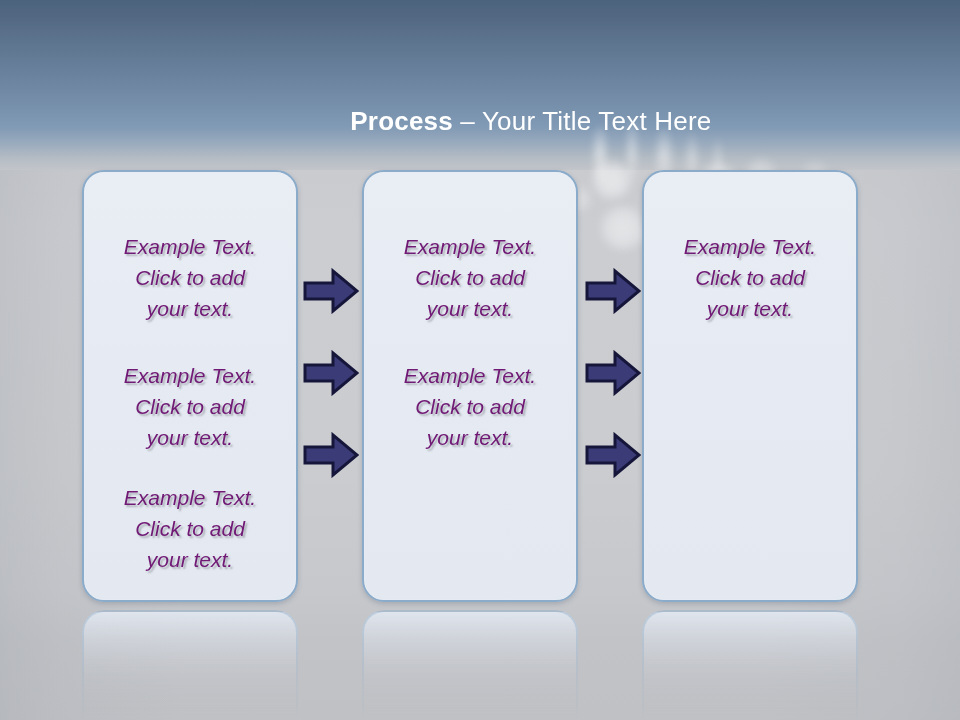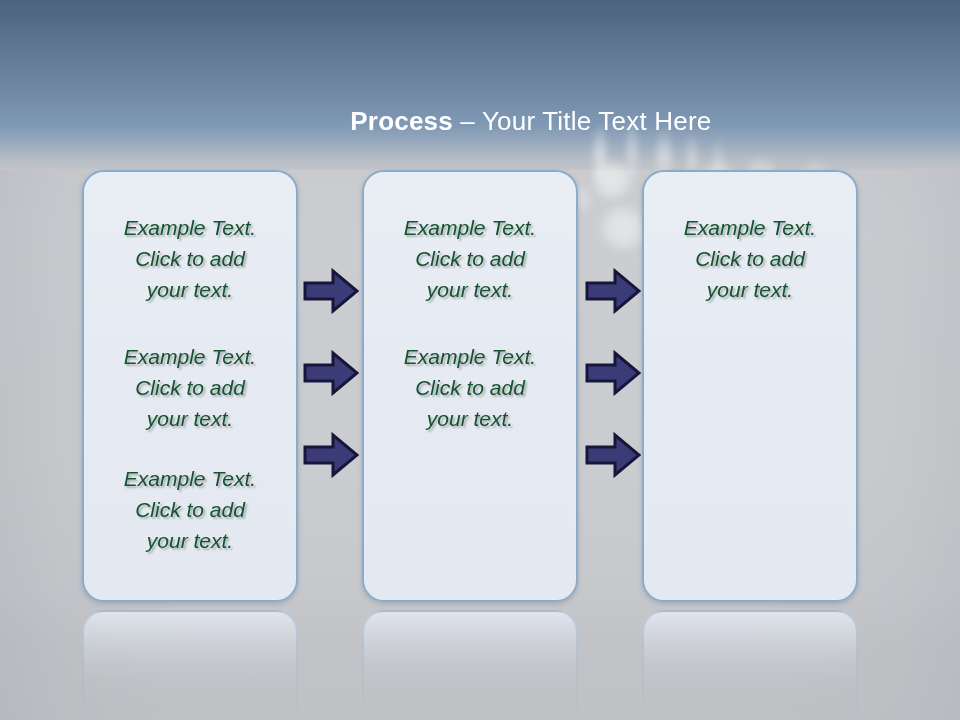--- a/index.html
+++ b/index.html
@@ -94,24 +94,25 @@
 
   
   .tblock {
     position:absolute;
     width:100%;
     text-align:center;
     font-style:italic;
     font-weight:normal;
     font-size:21px;
     line-height:31px;
-    color:#14532d;
+    color:#701a75;
     text-shadow:2px 2px 2px rgba(120,125,135,.55);
     white-space:pre-line;
     padding:0 10px;
+    margin-top:19px;
   }
 
   
   .arrow { position:absolute; }
   .arrow svg { display:block; }
 
   
   .refl {
     position:absolute;
     border:2px solid rgba(138,171,202,.42);

